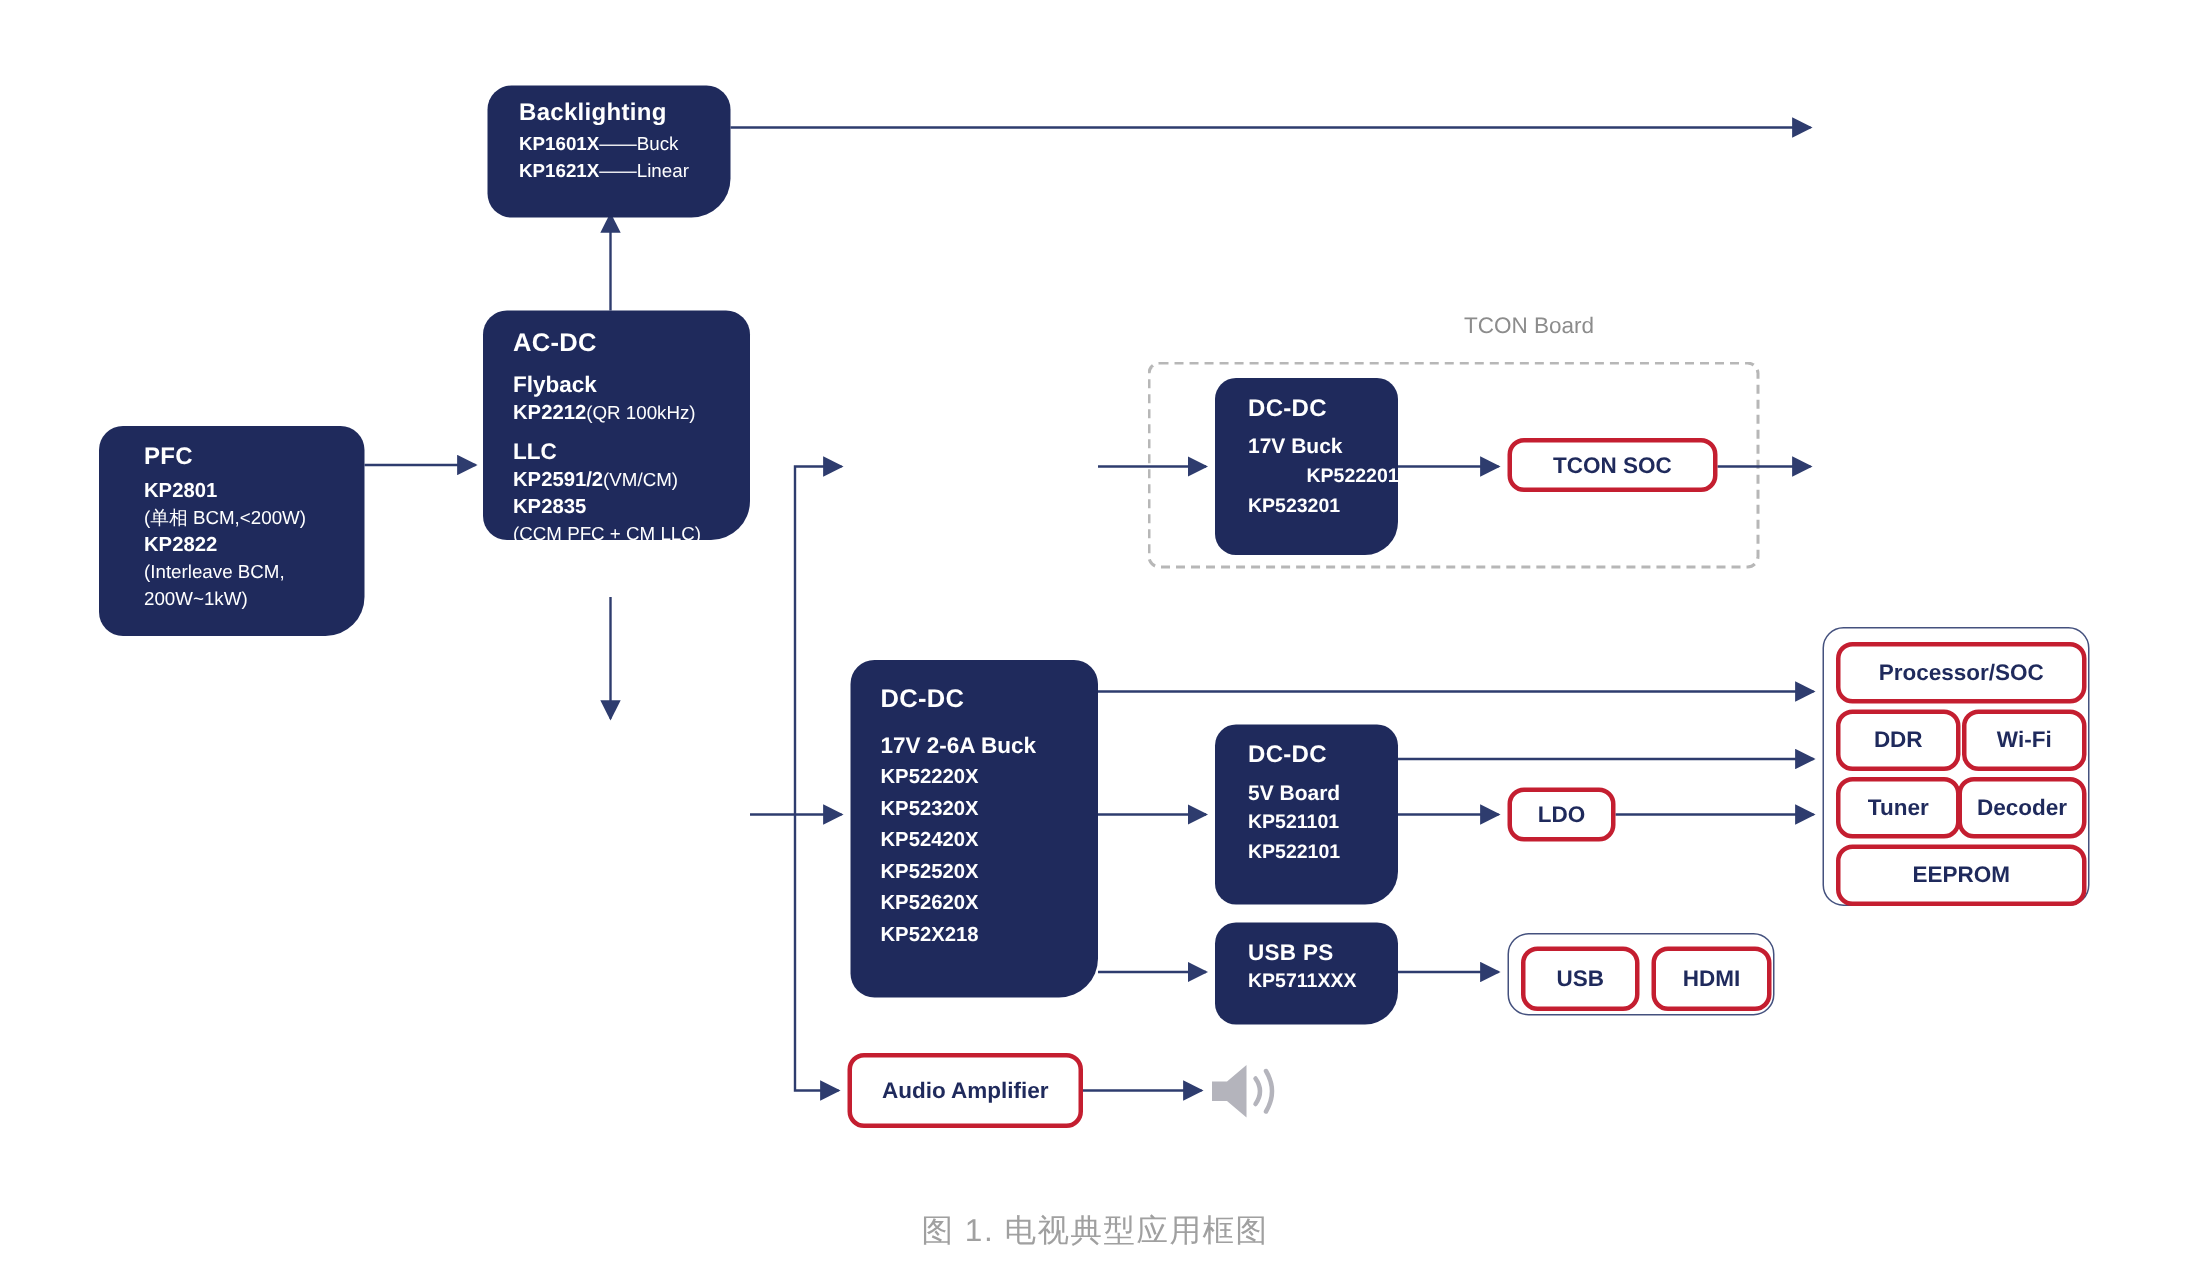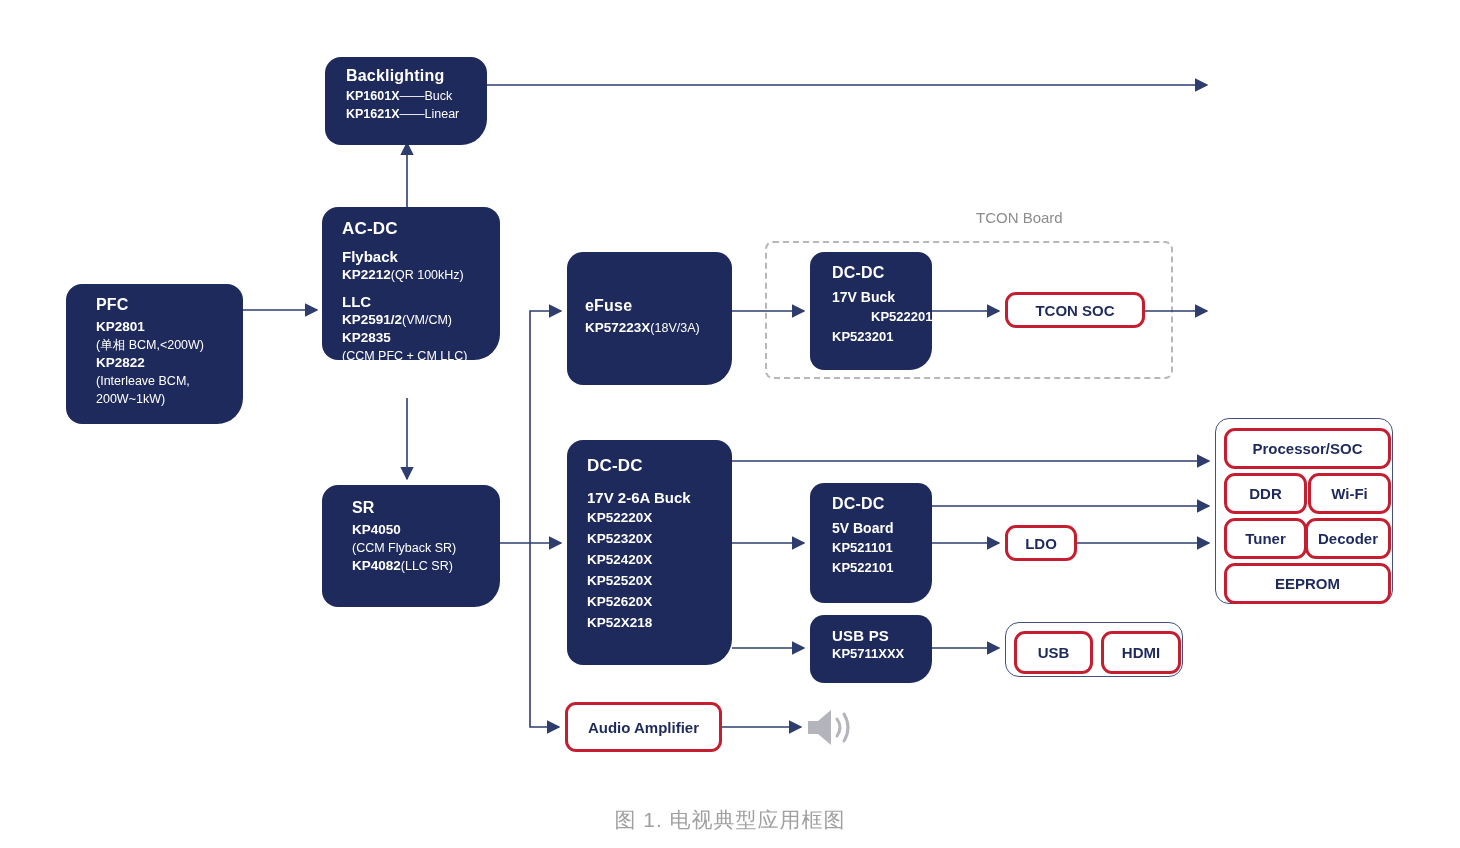--- a/index.html
+++ b/index.html
@@ -98,31 +98,21 @@
   <div class="blk navy" style="left:322px; top:207px; width:178px; height:153px; padding:12px 0 0 20px;">
     <div class="title big">AC-DC</div>
     <div class="subhead">Flyback</div>
     <div class="ln"><span class="b">KP2212</span><span class="r">(QR 100kHz)</span></div>
     <div class="subhead">LLC</div>
     <div class="ln"><span class="b">KP2591/2</span><span class="r">(VM/CM)</span></div>
     <div class="ln"><span class="b">KP2835</span><span class="r"></span></div>
     <div class="ln"><span class="b"></span><span class="r">(CCM PFC + CM LLC)</span></div>
   </div>
 
-  <div class="blk navy" style="left:322px; top:485px; width:178px; height:122px; padding:14px 0 0 30px;">
-    <div class="title">SR</div>
-    <div class="ln mt4"><span class="b">KP4050</span><span class="r"></span></div>
-    <div class="ln"><span class="b"></span><span class="r">(CCM Flyback SR)</span></div>
-    <div class="ln"><span class="b">KP4082</span><span class="r">(LLC SR)</span></div>
-  </div>
 
-  <div class="blk navy" style="left:567px; top:252px; width:165px; height:133px; padding:45px 0 0 18px;">
-    <div class="title">eFuse</div>
-    <div class="ln mt4"><span class="b">KP57223X</span><span class="r">(18V/3A)</span></div>
-  </div>
 
   <div class="blk navy" style="left:567px; top:440px; width:165px; height:225px; padding:16px 0 0 20px;">
     <div class="title big">DC-DC</div>
     <div class="subhead" style="margin-top:12px;">17V 2-6A Buck</div>
     <div class="part">KP52220X</div>
     <div class="part">KP52320X</div>
     <div class="part">KP52420X</div>
     <div class="part">KP52520X</div>
     <div class="part">KP52620X</div>
     <div class="part">KP52X218</div>

